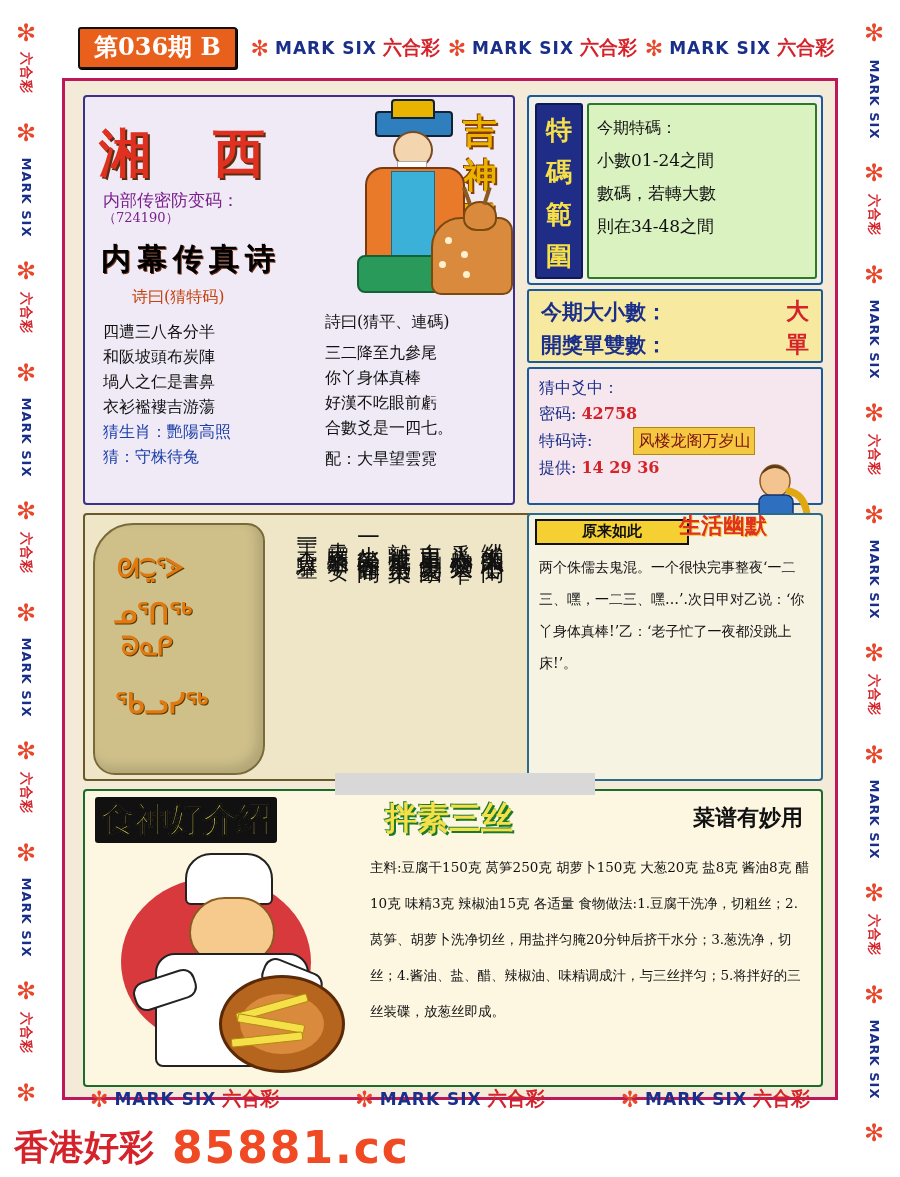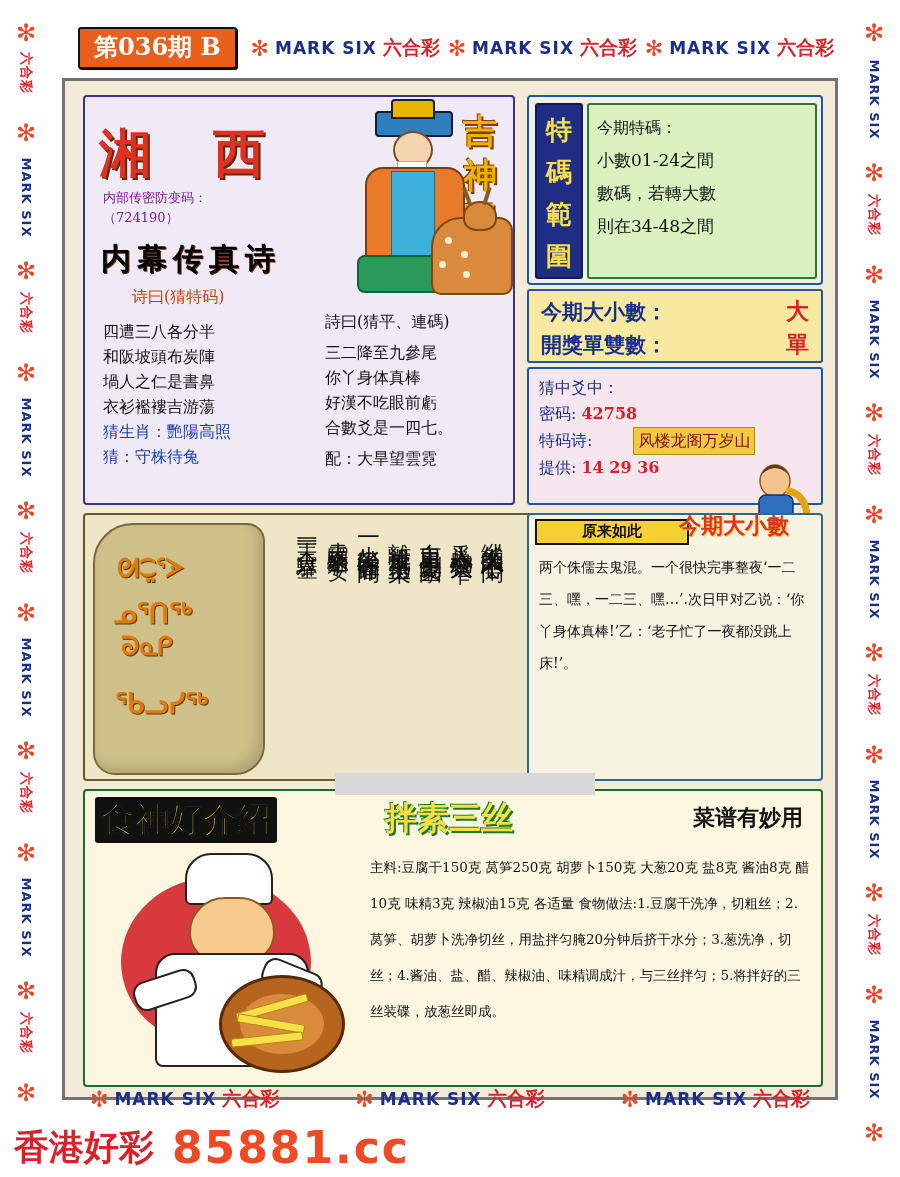--- a/index.html
+++ b/index.html
@@ -61,40 +61,40 @@
     display:flex;align-items:center;gap:18px;padding-left:14px;
     box-sizing:border-box;
   }
   .wm-cn{color:#d4232a;font-size:35px;font-weight:bold;font-family:"DejaVu Serif","Liberation Serif",serif;}
   .wm-num{color:#f04a24;font-size:44px;font-weight:bold;letter-spacing:2px;font-family:"DejaVu Sans","Liberation Sans",sans-serif;}
 
   
   #board{
     position:absolute;left:62px;top:78px;width:776px;height:1022px;
     background:#f3ead7;
-    border:3px solid #737373;
+    border:3px solid #be185d;
     box-sizing:border-box;
   }
   #boardInner{position:absolute;left:0;top:0;width:100%;height:100%;}
 
   
   .card{position:absolute;box-sizing:border-box;}
   #poemCard{
     left:18px;top:14px;width:432px;height:410px;
     background:#efeaf6;border:2px solid #3b2f8f;border-radius:4px;
   }
   .xiangxi{
     position:absolute;left:14px;top:22px;
     font-size:52px;font-weight:bold;color:#e03020;
     font-family:"DejaVu Serif","Liberation Serif",serif;
     letter-spacing:22px;
     text-shadow:2px 2px 0 #5b2d12;
   }
   .neibu{
-    position:absolute;left:18px;top:92px;font-size:13px;color:#7a1f8c;
+    position:absolute;left:18px;top:92px;font-size:17px;color:#7a1f8c;
     font-family:"DejaVu Serif","Liberation Serif",serif;
   }
   .neibu2{position:absolute;left:18px;top:112px;font-size:13px;color:#7a1f8c;font-family:"DejaVu Serif","Liberation Serif",serif;}
   .neimu{
     position:absolute;left:16px;top:142px;font-size:30px;font-weight:bold;color:#000000;
     font-family:"DejaVu Serif","Liberation Serif",serif;letter-spacing:6px;
     text-shadow:1px 1px 0 #6a2a10;
   }
   .shiyue{
     position:absolute;left:40px;top:190px;font-size:16px;color:#c2410c;
@@ -446,21 +446,21 @@
         <div class="vcol">自力更生創家園</div>
         <div class="vcol">離祖成家爲上策</div>
         <div class="vcol">一生勞碌在命間</div>
         <div class="vcol small">未天驛騾始不安</div>
         <div class="vcol small">未一一一天驛星</div>
       </div>
     </div>
 
     <div class="card" id="jokeCard">
       <div id="jokeHdr">原来如此</div>
-      <div id="jokeTitle">今期大小數</div>
+      <div id="jokeTitle">生活幽默</div>
       <div id="jokeBody">两个侏儒去鬼混。一个很快完事整夜‘一二三、嘿，一二三、嘿…’.次日甲对乙说：‘你丫身体真棒!’乙：‘老子忙了一夜都没跳上床!’。</div>
     </div>
 
     <div class="card" id="recipeCard">
       <div class="whitetape"></div>
       <div id="recipeTitle">食神好介绍</div>
       <div id="dishName">拌素三丝</div>
       <div id="recipeTag">菜谱有妙用</div>
       <div id="chef">
         <div class="redcircle"></div>

